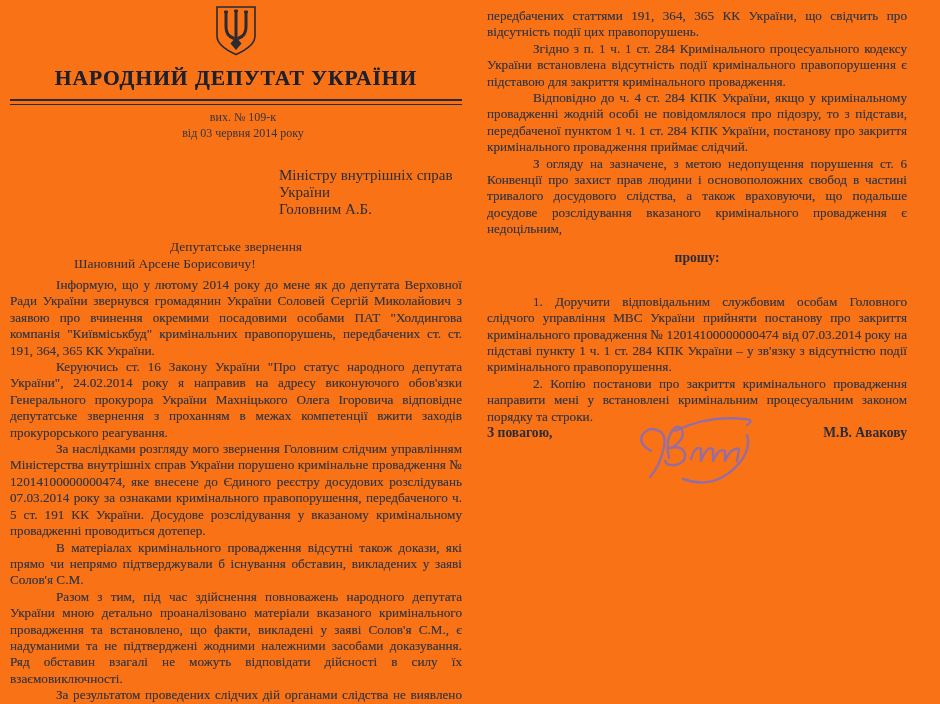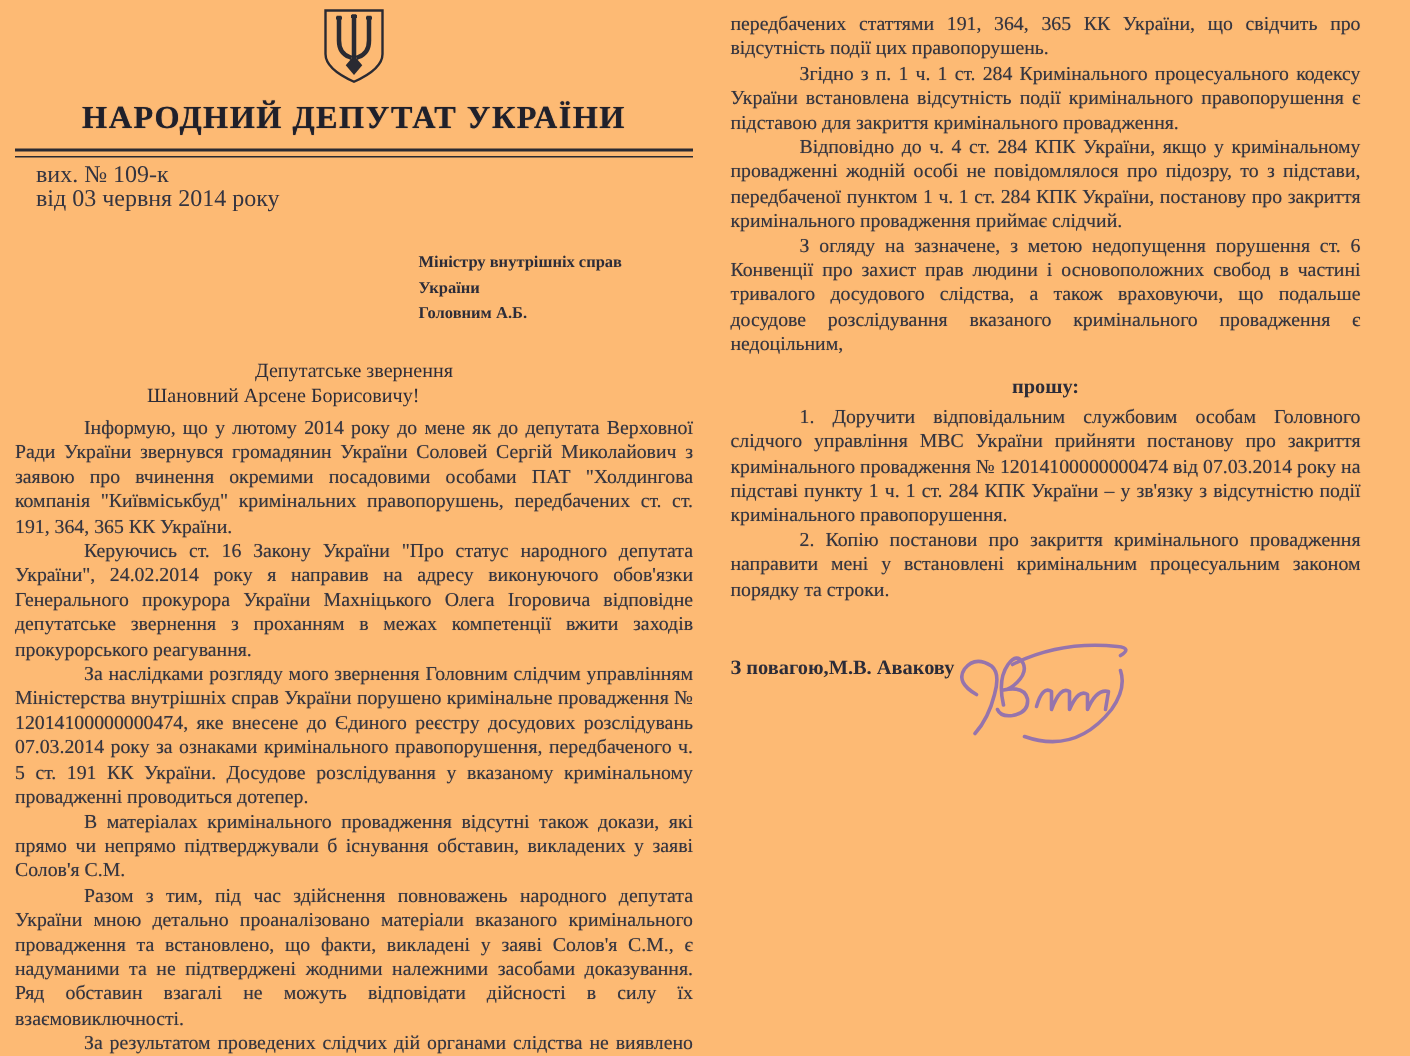--- a/index.html
+++ b/index.html
@@ -2,71 +2,71 @@
 <html><head>
 <meta charset="utf-8">
 <style>
   html, body {
     margin: 0; padding: 0;
     width: 940px; height: 704px;
     overflow: hidden;
     background: #ffffff;
     font-family: "Liberation Serif", serif;
   }
-  .sheet { position: absolute; top: 0; height: 704px; background: #fdba74; }
+  .sheet { position: absolute; top: 0; height: 704px; background: #f97316; }
   #page-left  { left: 0;   width: 470px; }
   #page-right { left: 470px; width: 470px; }
 
   .inner-left  { padding: 0 8px 0 10px; }
   .inner-right { padding: 8px 33px 0 17px; }
 
   
   .emblem-wrap { text-align: center; padding-top: 5px; height: 52px; }
   .letterhead-title {
     text-align: center; font-weight: bold;
     font-size: 21.5px; letter-spacing: 1px;
     color: #20202a; margin-top: 9px;
     text-shadow: 0 0 0.6px #3c3c46;
   }
   .double-rule {
     margin-top: 8px; height: 3px;
     border-top: 2.5px solid #2a2a32;
     border-bottom: 1.6px solid #2a2a32;
   }
-  .ref-block { margin: 4px 0 0 14px; font-size: 16px; color: #343440; line-height: 16px; }
+  .ref-block { margin: 4px 0 0 14px; font-size: 12px; color: #343440; line-height: 16px; text-align: center; }
 
   
   .addressee {
-    margin: 26px 0 0 269px; font-weight: bold;
-    font-size: 11px; line-height: 17px; color: #2c2c38;
+    margin: 26px 0 0 269px; font-weight: normal;
+    font-size: 15px; line-height: 17px; color: #2c2c38;
   }
   .subject { margin-top: 20px; font-weight: normal; font-size: 13.4px; line-height: 17px; color: #2c2c38; }
   .subject .s1 { margin-left: 160px; }
-  .subject .s2 { margin-left: 88px; }
+  .subject .s2 { margin-left: 64px; }
 
   
   .body-text { margin-top: 5px; }
   p.para {
     margin: 0; font-size: 13.2px; line-height: 16.4px;
     text-align: justify; text-indent: 46px;
     color: #35353f;
     text-shadow: 0 0 0.5px rgba(60,60,72,0.55);
   }
   p.para.no-indent { text-indent: 0; }
 
   .request-heading {
     text-align: center; font-weight: bold;
     font-size: 13.6px; color: #2c2c38;
-    margin: 12px 0 4px 0;
+    margin: 12px 0 28px 0;
   }
 
   
   .closing {
-    position: relative; margin-top: 36px;
-    display: flex; justify-content: flex-start;
+    position: relative; 
+    display: flex; justify-content: space-between;
     font-weight: bold; font-size: 13.6px; color: #2c2c38;
   }
   .signature-svg { position: absolute; left: 130px; top: -22px; }
 
   .emblem-svg { display: inline-block; }
 </style>
 </head>
 <body>
 
 <div class="sheet" id="page-left">

